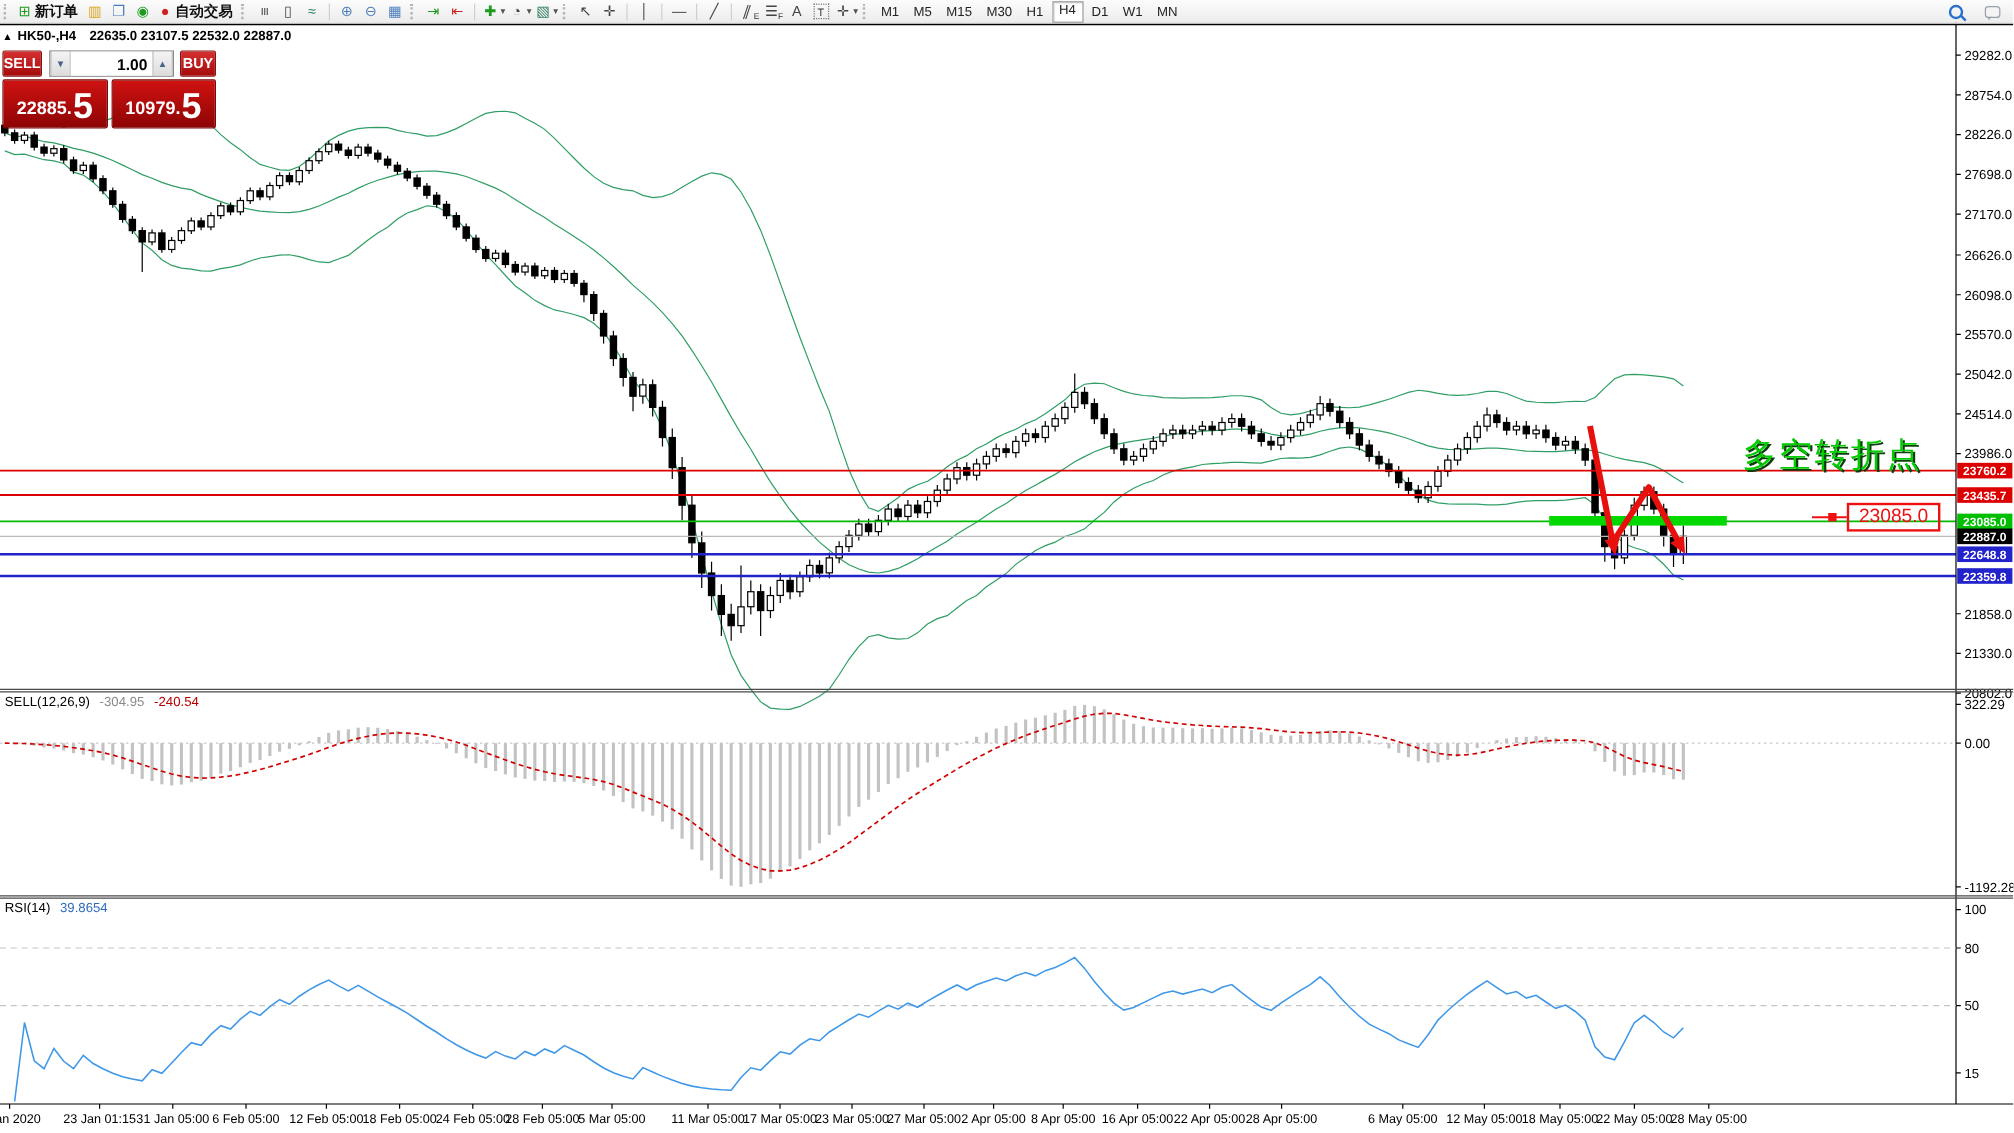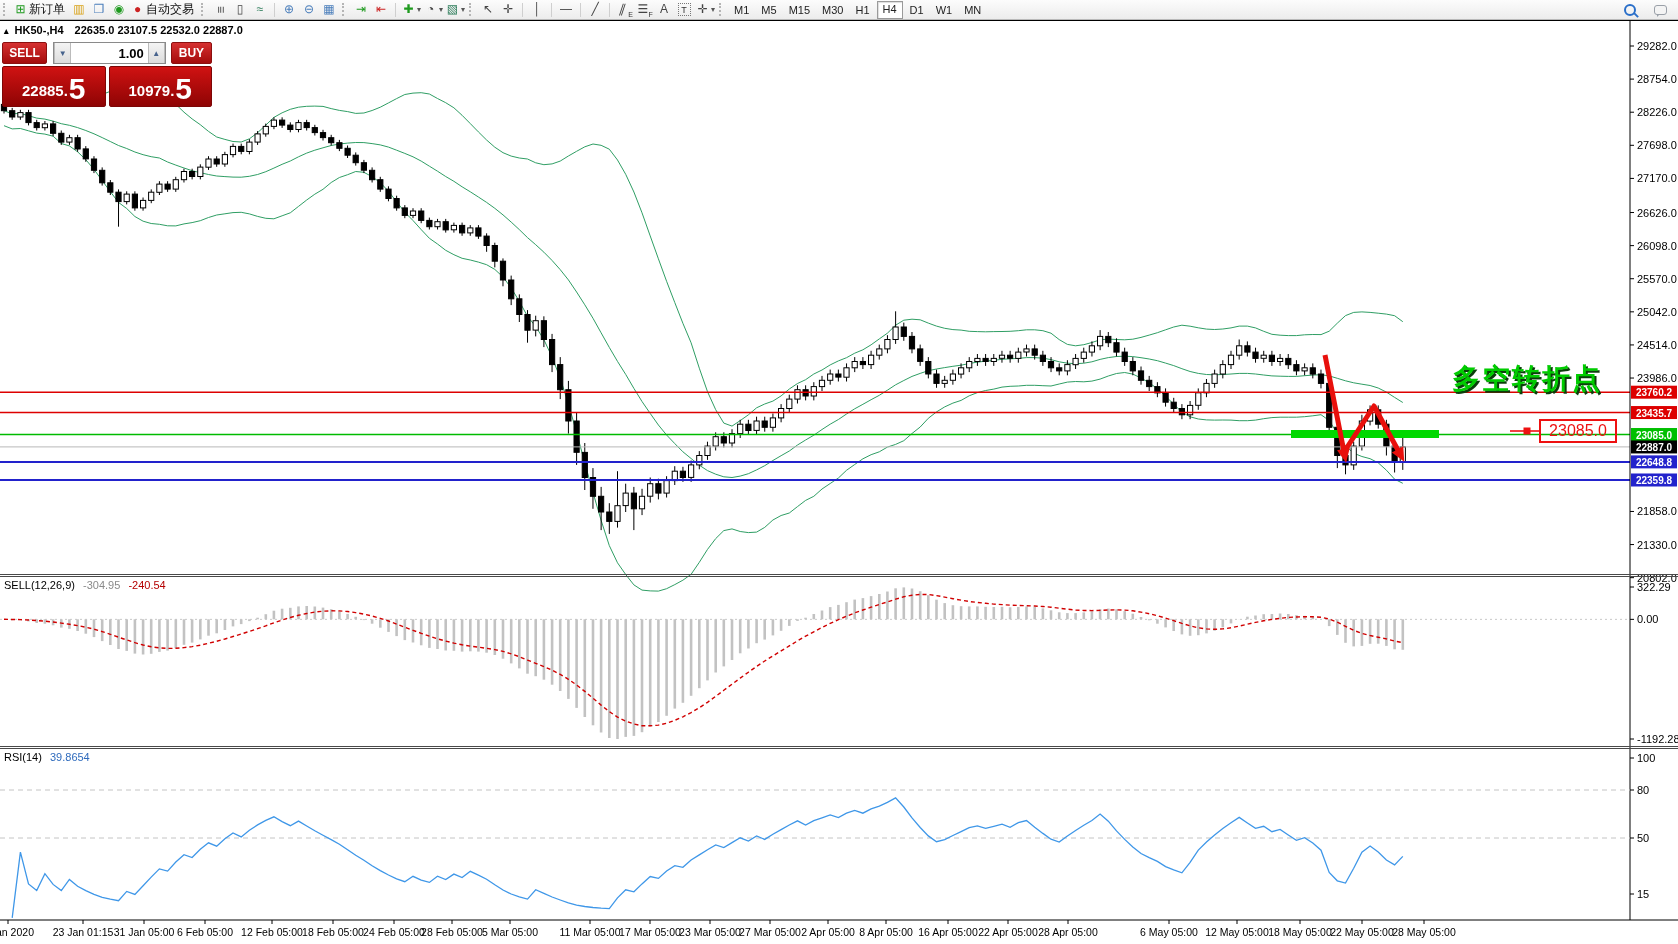--- a/index.html
+++ b/index.html
@@ -4,21 +4,21 @@
 <style>
   html,body{margin:0;padding:0;background:#fff;font-family:"Liberation Sans",sans-serif;}
   #app{position:relative;width:1678px;height:944px;overflow:hidden;background:#fff;}
   
   #toolbar{position:absolute;left:0;top:0;width:1678px;height:19px;
     background:linear-gradient(180deg,#fcfcfc,#ececec);
     border-bottom:1px solid #b9b9b9;display:flex;align-items:center;font-size:12px;color:#333;z-index:5;}
   .tbtn{display:inline-flex;align-items:center;justify-content:center;height:17px;min-width:18px;
     padding:0 1px;cursor:default;}
   .ticon{display:inline-flex;align-items:center;justify-content:center;width:15px;height:15px;font-size:12px;line-height:15px;}
-  .tlabel{font-size:12px;margin:0 3px 0 1px;color:#111;}
+  .tlabel{font-size:12px;margin:0 3px 0 1px;color:#111;font-weight:bold;}
   .caret{font-size:8px;color:#555;margin-left:1px;}
   .grip{width:3px;height:13px;border-left:2px dotted #b5b5b5;margin:0 4px 0 3px;}
   .sep{width:1px;height:14px;background:#cfcfcf;margin:0 4px;}
   .ic-green{color:#1e9a1e}.ic-yellow{color:#d9a31b}.ic-blue{color:#4a7ebb}.ic-red{color:#cc2222}
   .ic-dark{color:#444}.ic-teal{color:#2e7d5b}
   .tf{padding:0 5px;font-size:11px;color:#222;height:16px;line-height:16px;margin:0 1px;}
   .tf.active{background:#fff;border:1px solid #9a9a9a;box-shadow:inset 1px 1px 1px #ddd;line-height:14px;}
   .tiny{font-size:7px;color:#333;margin-left:-2px;align-self:flex-end;}
   .tbox{border:1px dotted #777;width:11px;height:11px;display:inline-flex;align-items:center;justify-content:center;font-size:9px;}
   #right-icons{margin-left:auto;display:flex;align-items:center;margin-right:8px;}
@@ -26,41 +26,41 @@
   .mag i{position:absolute;width:6px;height:2px;background:#2a6fc9;transform:rotate(45deg);right:-5px;bottom:-2px;}
   .bubble{width:11px;height:8px;border:1.5px solid #9aa0a8;border-radius:3px;position:relative;display:inline-block;background:#f4f4f4;}
   .bubble i{position:absolute;left:2px;bottom:-4px;width:4px;height:4px;background:#9aa0a8;
     clip-path:polygon(0 0,100% 0,0 100%);}
   
   #cs{position:absolute;left:0;top:0;z-index:1;}
   svg text{font-family:"Liberation Sans",sans-serif;}
   
   #symbol-bar{position:absolute;left:4px;top:24px;font-size:11px;font-weight:bold;color:#000;z-index:4;}
   #symbol-bar .mk{font-size:9px;margin-right:3px;}
-  #trade-panel{position:absolute;left:2px;top:42px;width:210px;z-index:4;}
+  #trade-panel{position:absolute;left:2px;top:42px;width:178px;z-index:4;}
   .tp-row1{display:flex;align-items:stretch;height:22px;margin-bottom:2px;}
   .tp-btn{color:#fff;font-weight:bold;font-size:12px;display:flex;align-items:center;justify-content:center;
     background:linear-gradient(180deg,#d63030,#a40b0b);border:1px solid #8c0f0f;border-radius:2px;}
   #sell-btn{width:44px;margin-right:6px;}
   #buy-btn{width:40px;margin-left:5px;}
   #vol{display:flex;align-items:stretch;width:113px;border:1px solid #8a8a8a;background:#fff;}
   .spin{width:15px;background:linear-gradient(180deg,#f4f4f4,#dcdcdc);color:#46628c;font-size:8px;
     display:flex;align-items:center;justify-content:center;border-left:1px solid #bbb;border-right:1px solid #bbb;}
   #vol input{flex:1;border:none;outline:none;text-align:right;font-size:13px;font-weight:bold;
     font-family:"Liberation Sans",sans-serif;padding:0 4px;width:60px;}
   .tp-row2{display:flex;}
   .bigpx{width:102px;height:37px;color:#fff;display:flex;align-items:flex-end;justify-content:center;
     background:linear-gradient(180deg,#d01212,#8e0404);border:1px solid #7d0606;border-radius:2px;padding-bottom:2px;}
   .bigpx .m{font-size:15px;font-weight:bold;line-height:26px;}
   .bigpx .p{font-size:30px;font-weight:bold;line-height:30px;margin-left:1px;}
   #sell-big{margin-right:3px;}
   #macd-label{position:absolute;left:4px;top:579px;font-size:11px;z-index:4;}
   #rsi-label{position:absolute;left:4px;top:751px;font-size:11px;z-index:4;}
   .lv1{color:#8a8a8a;margin-left:5px;} .lv2{color:#b40000;margin-left:5px;text-align:right;} .lvb{color:#2f6bbd;margin-left:5px;margin-top:48px;}
-  #cn-note{position:absolute;left:1452px;top:360px;font-size:28px;font-weight:bold;letter-spacing:2px;
+  #cn-note{position:absolute;left:1452px;top:360px;font-size:28px;font-weight:normal;letter-spacing:2px;
     color:#00cc00;text-shadow:2px 2px 0 #0c3d0c;z-index:4;white-space:nowrap;}
   #callout{position:absolute;left:1539px;top:419px;width:74px;height:20px;border:2px solid #ee1111;
     color:#ee1111;font-size:16px;display:flex;align-items:center;justify-content:center;z-index:4;background:transparent;}
 </style>
 </head>
 <body>
 
 <div id="app">
 
   <div id="toolbar">

